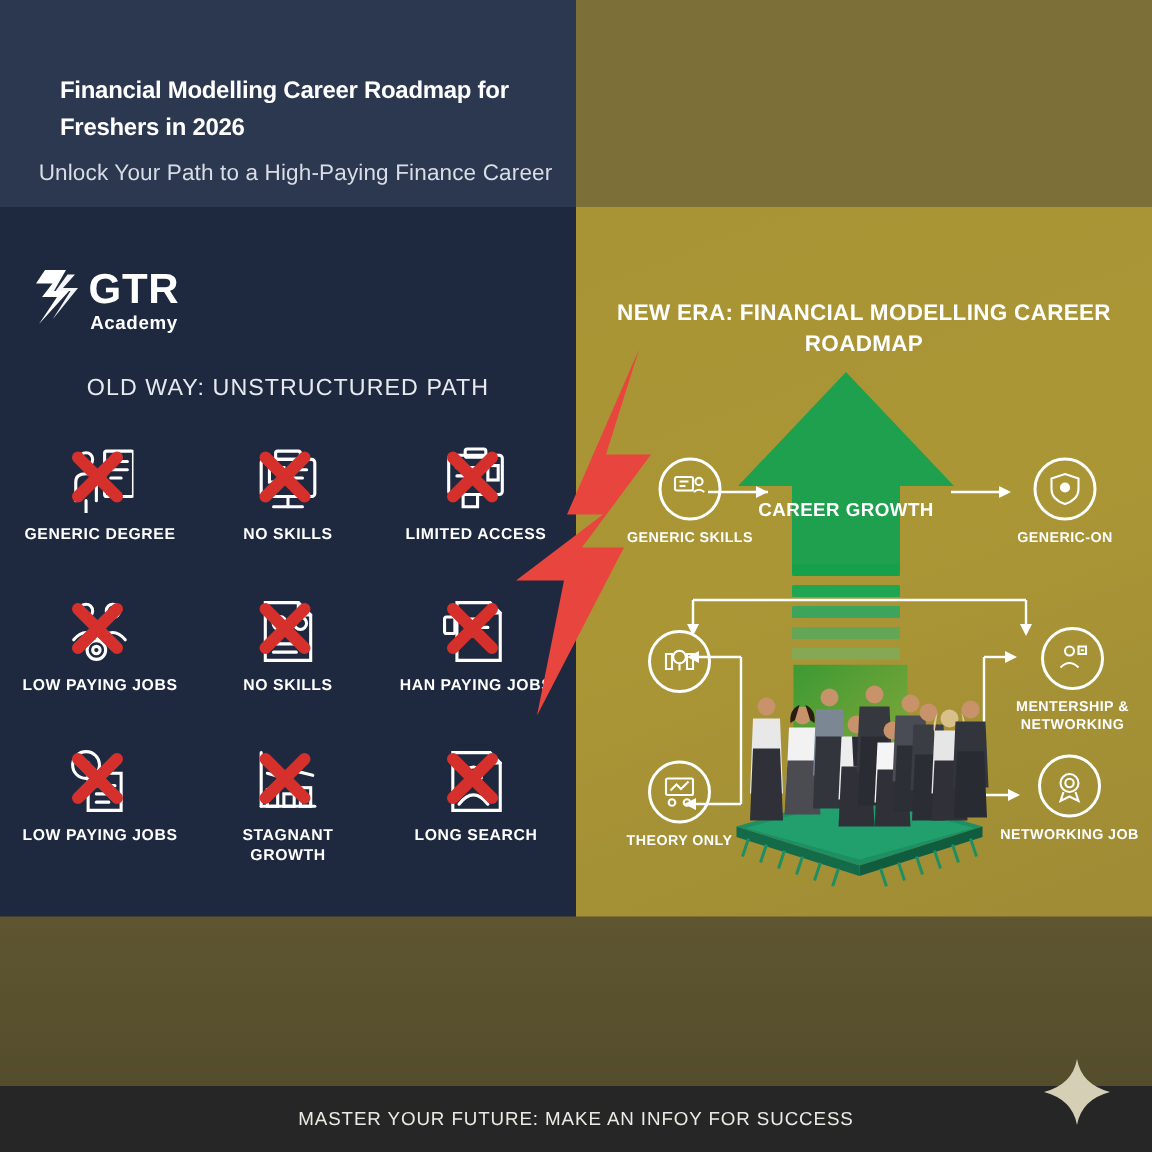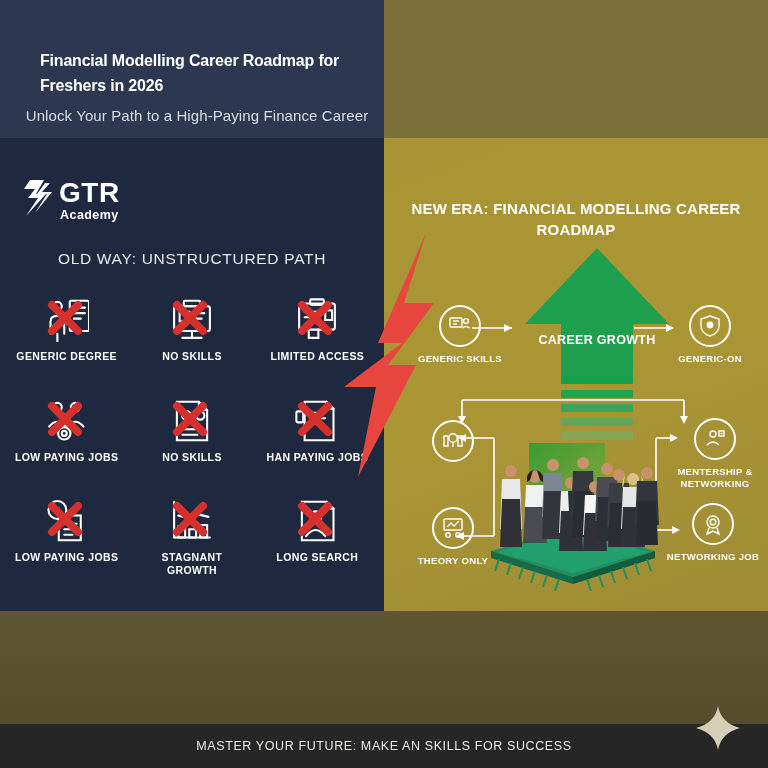--- a/index.html
+++ b/index.html
@@ -108,21 +108,21 @@
 
   
   .right-title {
     position: absolute; left: 398px; top: 198px; width: 356px;
     color: #ffffff; font-size: 15px; font-weight: bold;
     line-height: 21px; letter-spacing: 0.2px;
     text-align: center;
   }
 
   
-  .arrow-wrap { position: absolute; left: 517px; top: 248px; width: 160px; height: 220px; }
+  .arrow-wrap { position: absolute; left: 484px; top: 248px; width: 160px; height: 220px; }
   .arrow-head { position: absolute; left: 0; top: 0; }
   .arrow-label {
     position: absolute; left: 0; top: 85px; width: 160px;
     text-align: center; color: #ffffff;
     font-size: 12.5px; font-weight: bold; line-height: 15px;
     letter-spacing: 0.3px; z-index: 3;
   }
   .steps { position: absolute; left: 44px; top: 128px; width: 72px; }
   .step { height: 8px; margin-bottom: 6px; border-radius: 1px; }
 
@@ -549,16 +549,16 @@
       </svg>
     </div>
     <div class="node-label">NETWORKING JOB</div>
   </div>
 
   <svg class="sparkle" viewBox="0 0 48 48">
     <path d="M24 2 Q27 19 46 24 Q27 29 24 46 Q21 29 2 24 Q21 19 24 2 Z" fill="#d5cfb6"></path>
   </svg>
 
   <div class="bottom-bar">
-    <div class="bottom-text">MASTER YOUR FUTURE: MAKE AN SKILLS FOR SUCCESS</div>
+    <div class="bottom-text">MASTER YOUR FUTURE: MAKE AN INFOY FOR SUCCESS</div>
   </div>
 
 </div>
 
 </body></html>

